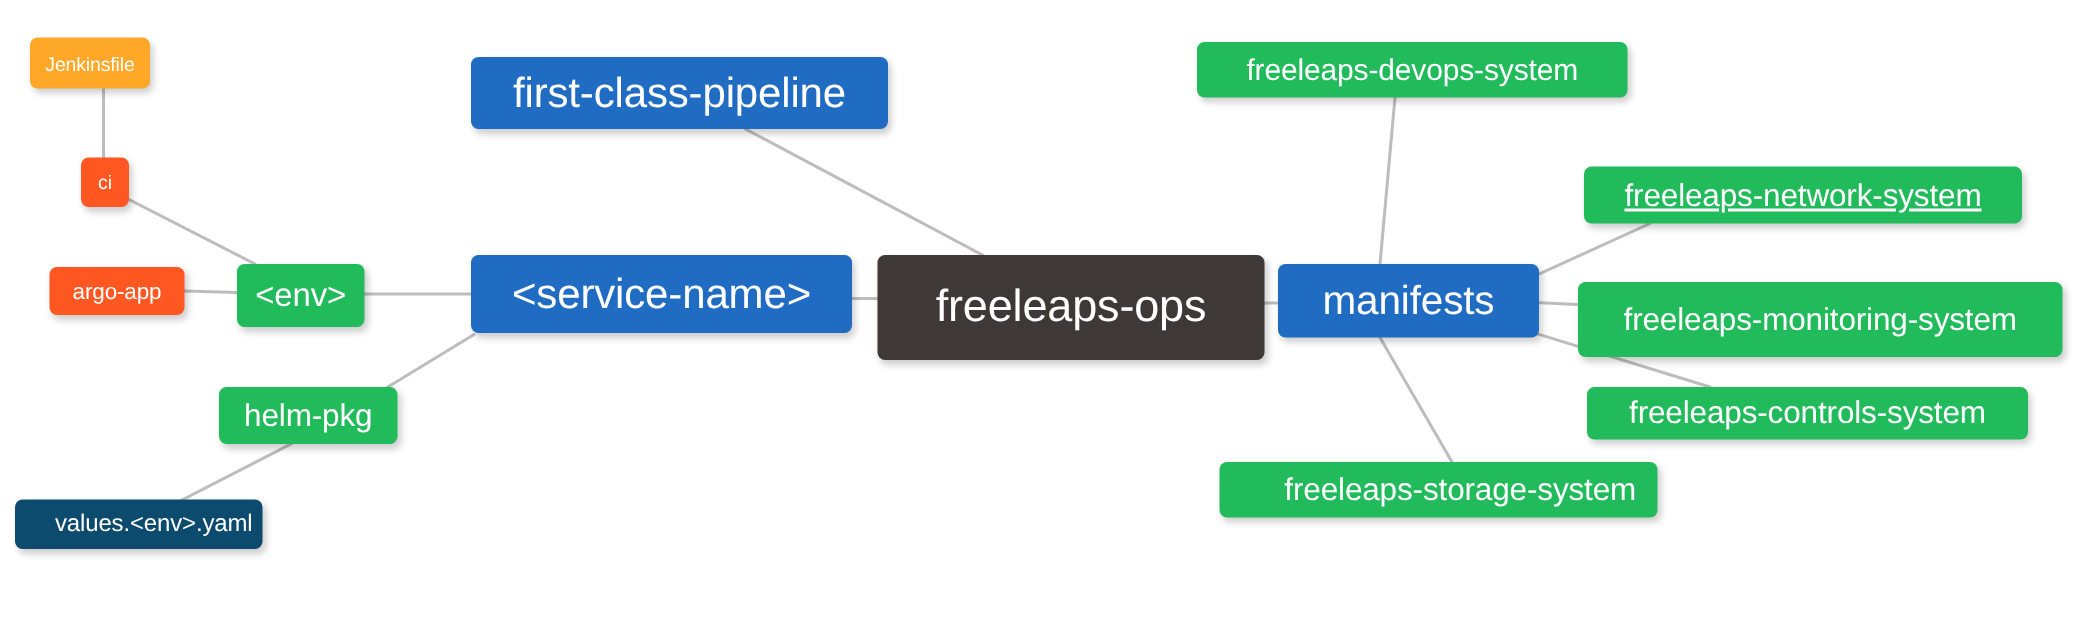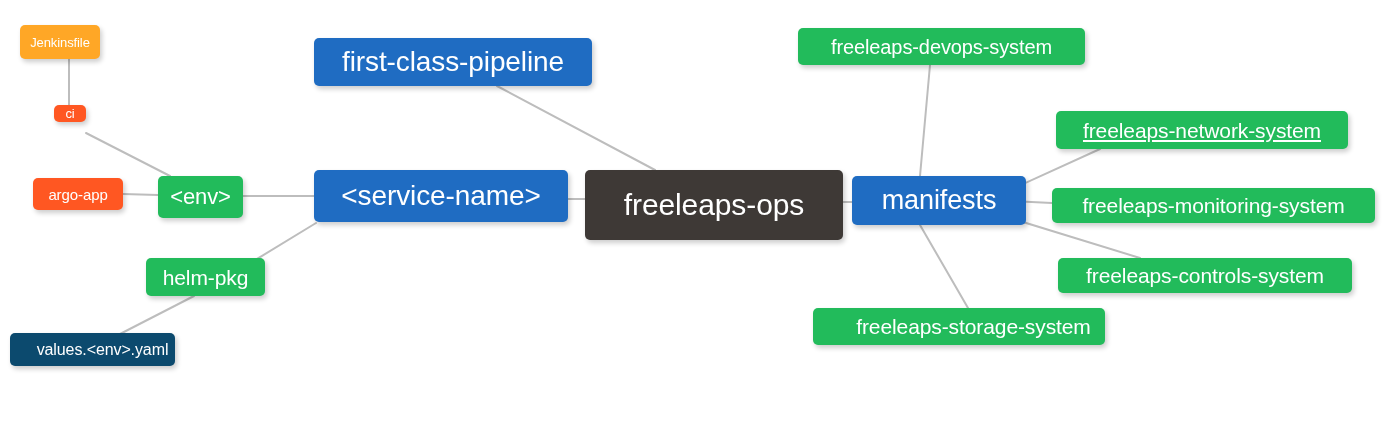--- a/index.html
+++ b/index.html
@@ -62,21 +62,21 @@
       <line x1="920" y1="176" x2="930" y2="65" stroke="#bdbdbd" stroke-width="2" stroke-linecap="round"></line>
       <line x1="1010" y1="190" x2="1100" y2="149" stroke="#bdbdbd" stroke-width="2" stroke-linecap="round"></line>
       <line x1="1010" y1="201" x2="1052" y2="203" stroke="#bdbdbd" stroke-width="2" stroke-linecap="round"></line>
       <line x1="1010" y1="218" x2="1140" y2="258" stroke="#bdbdbd" stroke-width="2" stroke-linecap="round"></line>
       <line x1="920" y1="225" x2="968" y2="308" stroke="#bdbdbd" stroke-width="2" stroke-linecap="round"></line>
     </svg>
   <div id="nodes-layer">
       <div class="node" style="left: 20px; top: 25px; width: 80px; height: 34px; background: rgb(255, 167, 38); font-size: 13px;">
         <span class="node-label">Jenkinsfile</span>
       </div>
-      <div class="node" style="left: 54px; top: 105px; width: 32px; height: 17px; background: rgb(255, 87, 34); font-size: 13px;">
+      <div class="node" style="left: 54px; top: 105px; width: 32px; height: 33px; background: rgb(255, 87, 34); font-size: 13px;">
         <span class="node-label">ci</span>
       </div>
       <div class="node" style="left: 33px; top: 178px; width: 90px; height: 32px; background: rgb(255, 87, 34); font-size: 15px;">
         <span class="node-label">argo-app</span>
       </div>
       <div class="node" style="left: 158px; top: 176px; width: 85px; height: 42px; background: rgb(34, 187, 91); font-size: 22px;">
         <span class="node-label">&lt;env&gt;</span>
       </div>
       <div class="node" style="left: 146px; top: 258px; width: 119px; height: 38px; background: rgb(34, 187, 91); font-size: 21px;">
         <span class="node-label">helm-pkg</span>
@@ -95,21 +95,21 @@
       </div>
       <div class="node" style="left: 852px; top: 176px; width: 174px; height: 49px; background: rgb(31, 108, 194); font-size: 27px;">
         <span class="node-label">manifests</span>
       </div>
       <div class="node" style="left: 798px; top: 28px; width: 287px; height: 37px; background: rgb(34, 187, 91); font-size: 20px;">
         <span class="node-label">freeleaps-devops-system</span>
       </div>
       <div class="node" style="left: 1056px; top: 111px; width: 292px; height: 38px; background: rgb(34, 187, 91); font-size: 21px; text-decoration: underline;">
         <span class="node-label">freeleaps-network-system</span>
       </div>
-      <div class="node" style="left: 1052px; top: 188px; width: 323px; height: 35px; background: rgb(34, 187, 91); font-size: 21px;">
+      <div class="node" style="left: 1052px; top: 188px; width: 323px; height: 50px; background: rgb(34, 187, 91); font-size: 21px;">
         <span class="node-label">freeleaps-monitoring-system</span>
       </div>
       <div class="node" style="left: 1058px; top: 258px; width: 294px; height: 35px; background: rgb(34, 187, 91); font-size: 21px;">
         <span class="node-label">freeleaps-controls-system</span>
       </div>
       <div class="node" style="left: 813px; top: 308px; width: 292px; height: 37px; background: rgb(34, 187, 91); font-size: 21px; padding-left: 39px;">
         <span class="node-label">freeleaps-storage-system</span>
       </div>
     </div>
 </div>

